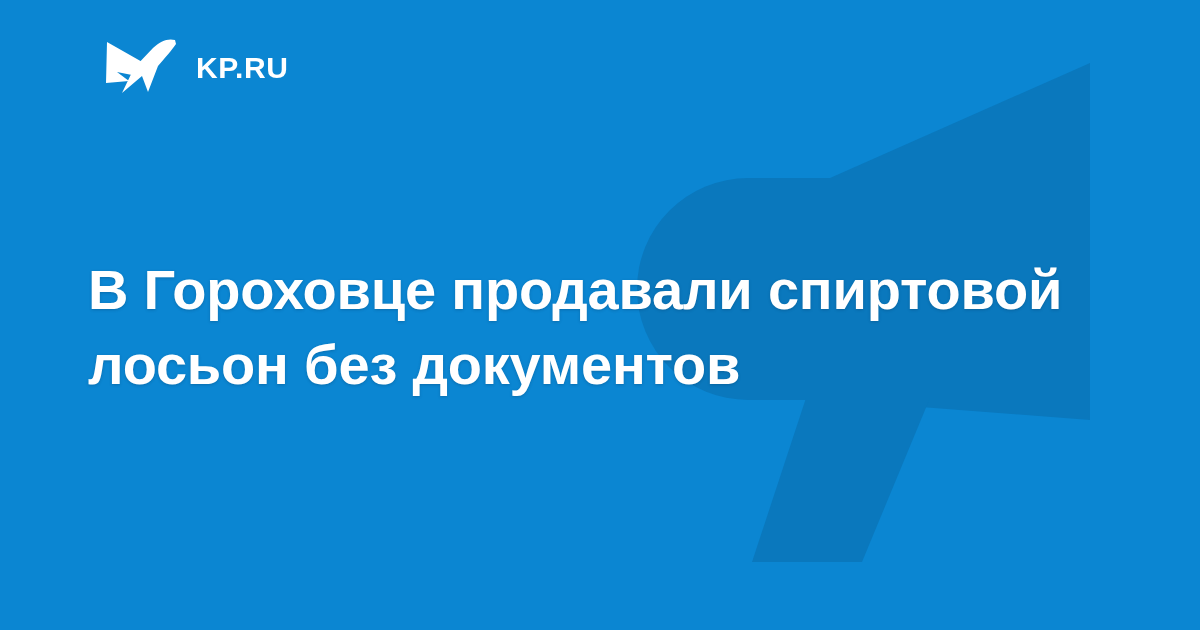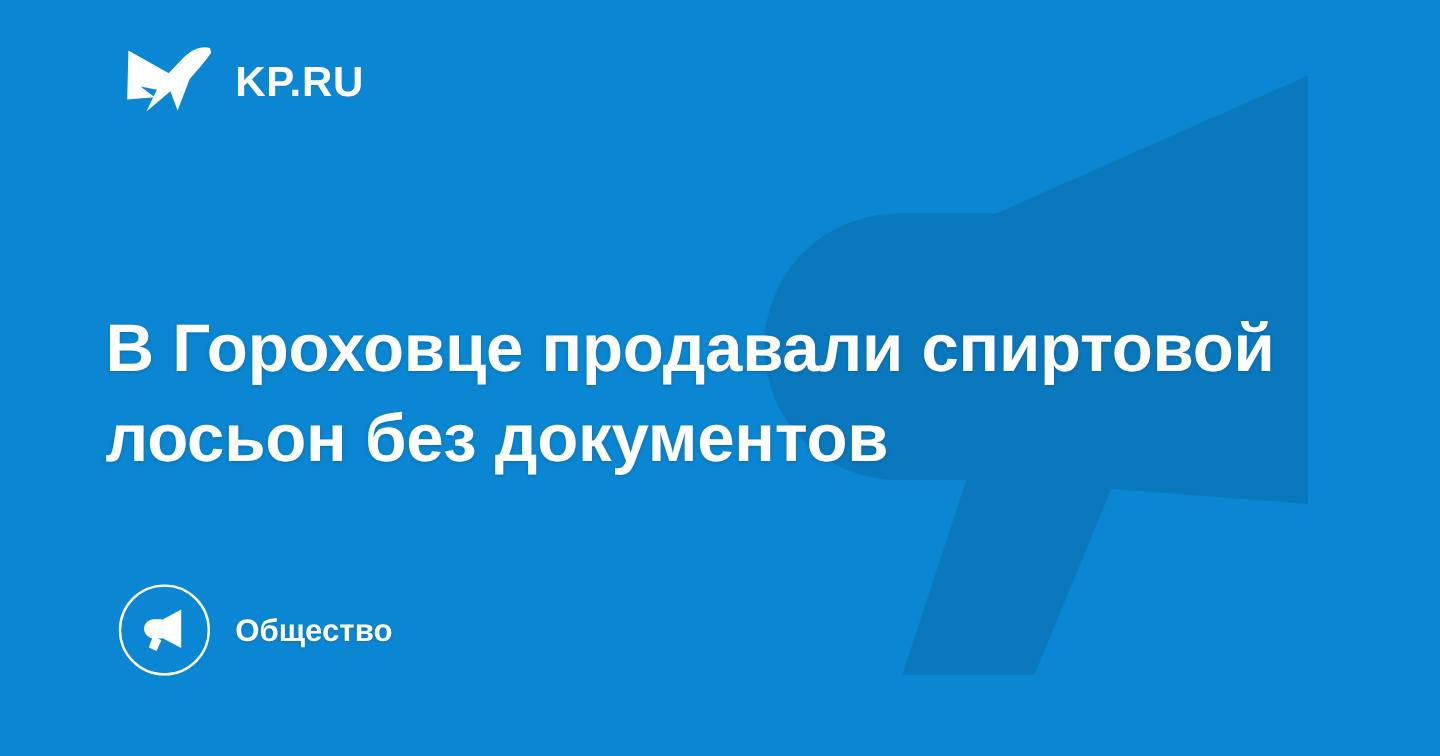--- a/index.html
+++ b/index.html
@@ -41,21 +41,21 @@
   }
 
   #brand-bird {
     width: 74px;
     height: 64px;
     display: block;
   }
 
   #brand-word {
     color: #ffffff;
-    font-size: 35px;
+    font-size: 30px;
     font-weight: 700;
     letter-spacing: 0.6px;
     line-height: 1;
     white-space: nowrap;
   }
 
   
   #headline {
     position: absolute;
     left: 88px;
@@ -135,30 +135,14 @@
 
         <path d="M 71 4 C 64 2 56 5 49 12 L 30 32 L 18 57 L 38 40 L 44 56
                  L 54 30 C 61 22 68 14 72 8 Z"></path>
       </g>
     </svg>
     <span id="brand-word">KP.RU</span>
   </div>
 
   <h1 id="headline">В Гороховце продавали спиртовой лосьон без документов</h1>
 
-  <div id="category">
-    <span id="category-circle">
-      <svg viewBox="0 0 44 44" aria-hidden="true">
-        <g fill="#ffffff">
-
-          <path d="M 36 5 L 36 37 L 19 28 L 19 14 Z"></path>
-
-          <path d="M 13 13 L 20 13 L 20 29 L 13 29
-                   A 8 8 0 0 1 13 13 Z"></path>
-
-          <path d="M 12.5 27 L 19.5 30.5 L 15.5 39.5 L 9 36.5 Z"></path>
-        </g>
-      </svg>
-    </span>
-    <span id="category-label">Общество</span>
-  </div>
 
 </div>
 
 </body></html>

